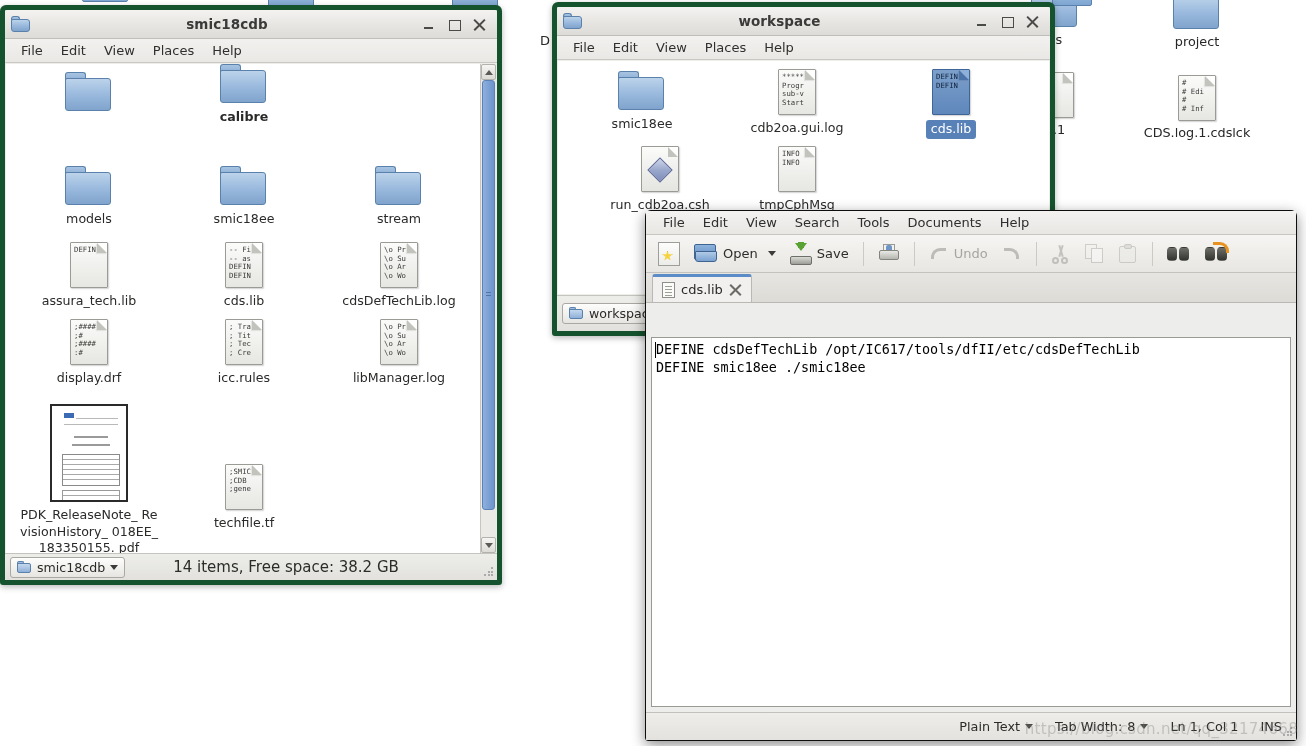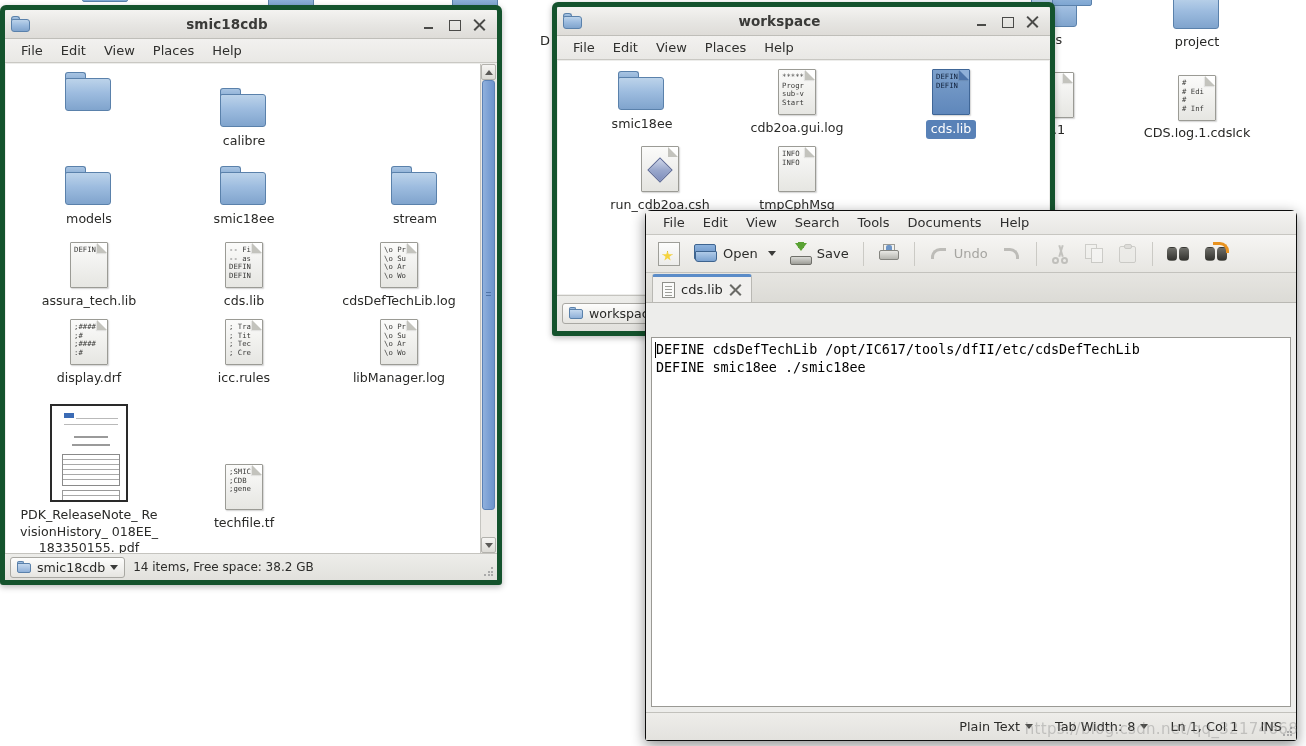--- a/index.html
+++ b/index.html
@@ -195,21 +195,21 @@
   .loc-btn .mini-folder .t {
     position:absolute; left:0; top:0; width:7px; height:3px;
     background:#9dbcdf; border:1px solid #5a81ab; border-bottom:none; border-radius:2px 2px 0 0;
   }
   .loc-btn .mini-folder .b {
     position:absolute; left:0; top:2px; width:14px; height:10px;
     background: linear-gradient(to bottom,#c4d8ee,#8fb0d8);
     border:1px solid #5a81ab; border-radius:1px 2px 2px 2px;
   }
   .chev { width:0;height:0;border-left:4px solid transparent;border-right:4px solid transparent;border-top:5px solid #3b3b39; }
-  .fm-status .stext { font-size: 12px; color: #2c2c2a; }
+  .fm-status .stext { font-size: 15px; color: #2c2c2a; margin-left: 40px; }
   .grip {
     position:absolute; right:3px; bottom:3px; width:11px; height:11px;
     background-image:
       radial-gradient(circle at 2px 9px, #aaa 1px, transparent 1px),
       radial-gradient(circle at 6px 9px, #aaa 1px, transparent 1px),
       radial-gradient(circle at 9px 9px, #aaa 1px, transparent 1px),
       radial-gradient(circle at 6px 6px, #aaa 1px, transparent 1px),
       radial-gradient(circle at 9px 6px, #aaa 1px, transparent 1px),
       radial-gradient(circle at 9px 2px, #aaa 1px, transparent 1px);
   }
@@ -434,21 +434,21 @@
 
     <div class="fm-body" style="left:1px; top:54px; right:1px; bottom:27px;">
       <div class="fm-grid">
 
         <div class="fm-item" style="left:8px; top:8px;">
           <div class="ico-folder">
               <div class="tab"></div>
               <div class="body"></div>
             </div>
         </div>
-        <div class="fm-item" style="left:163px; top:24px;">
+        <div class="fm-item" style="left:163px; top:0;font-weight:bold;">
           <div class="ico-folder">
               <div class="tab"></div>
               <div class="body"></div>
             </div>
           <div class="fm-label">calibre</div>
         </div>
 
         <div class="fm-item" style="left:8px; top:102px;">
           <div class="ico-folder">
               <div class="tab"></div>
@@ -456,21 +456,21 @@
             </div>
           <div class="fm-label">models</div>
         </div>
         <div class="fm-item" style="left:163px; top:102px;">
           <div class="ico-folder">
               <div class="tab"></div>
               <div class="body"></div>
             </div>
           <div class="fm-label">smic18ee</div>
         </div>
-        <div class="fm-item" style="left:334px; top:102px;text-align:right;">
+        <div class="fm-item" style="left:318px; top:102px;text-align:right;">
           <div class="ico-folder">
               <div class="tab"></div>
               <div class="body"></div>
             </div>
           <div class="fm-label">stream</div>
         </div>
 
         <div class="fm-item" style="left:8px; top:178px;">
           <div class="ico-doc">
             <div class="lines">DEFIN</div>

